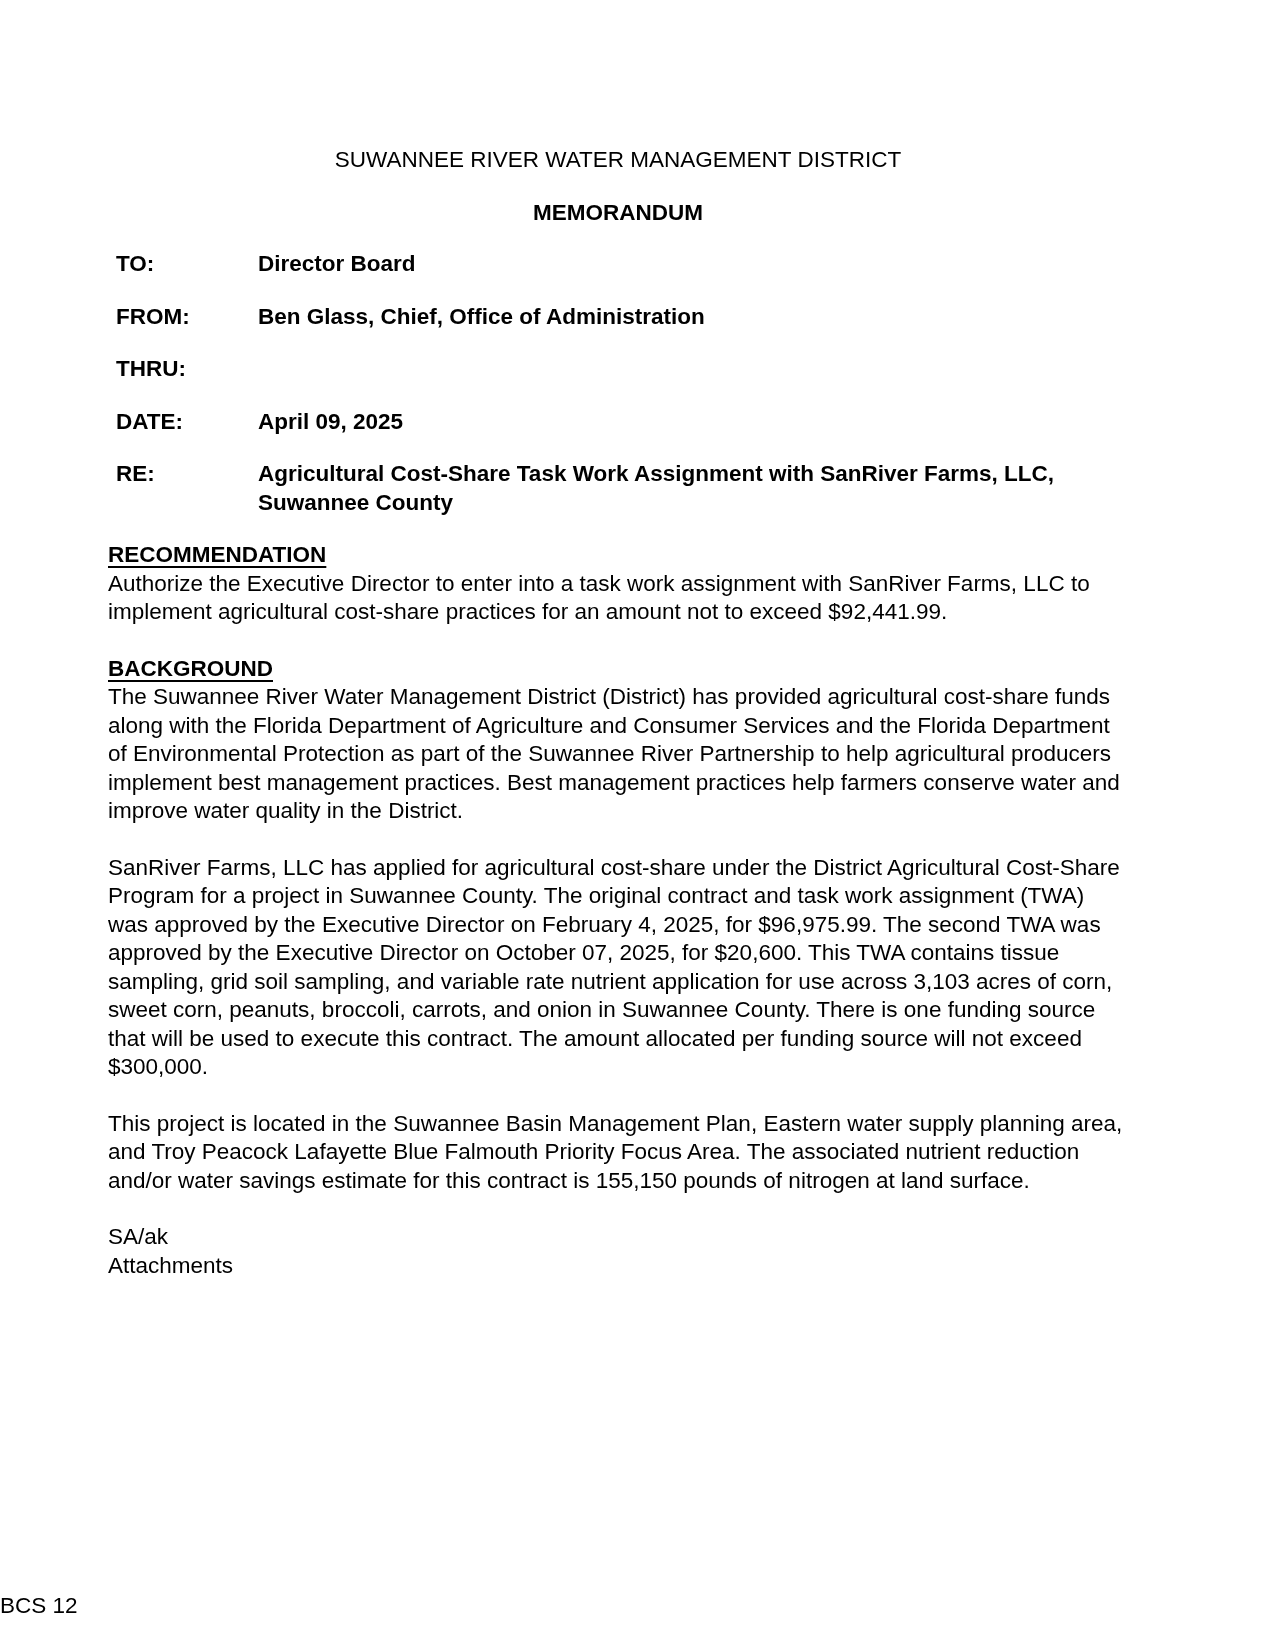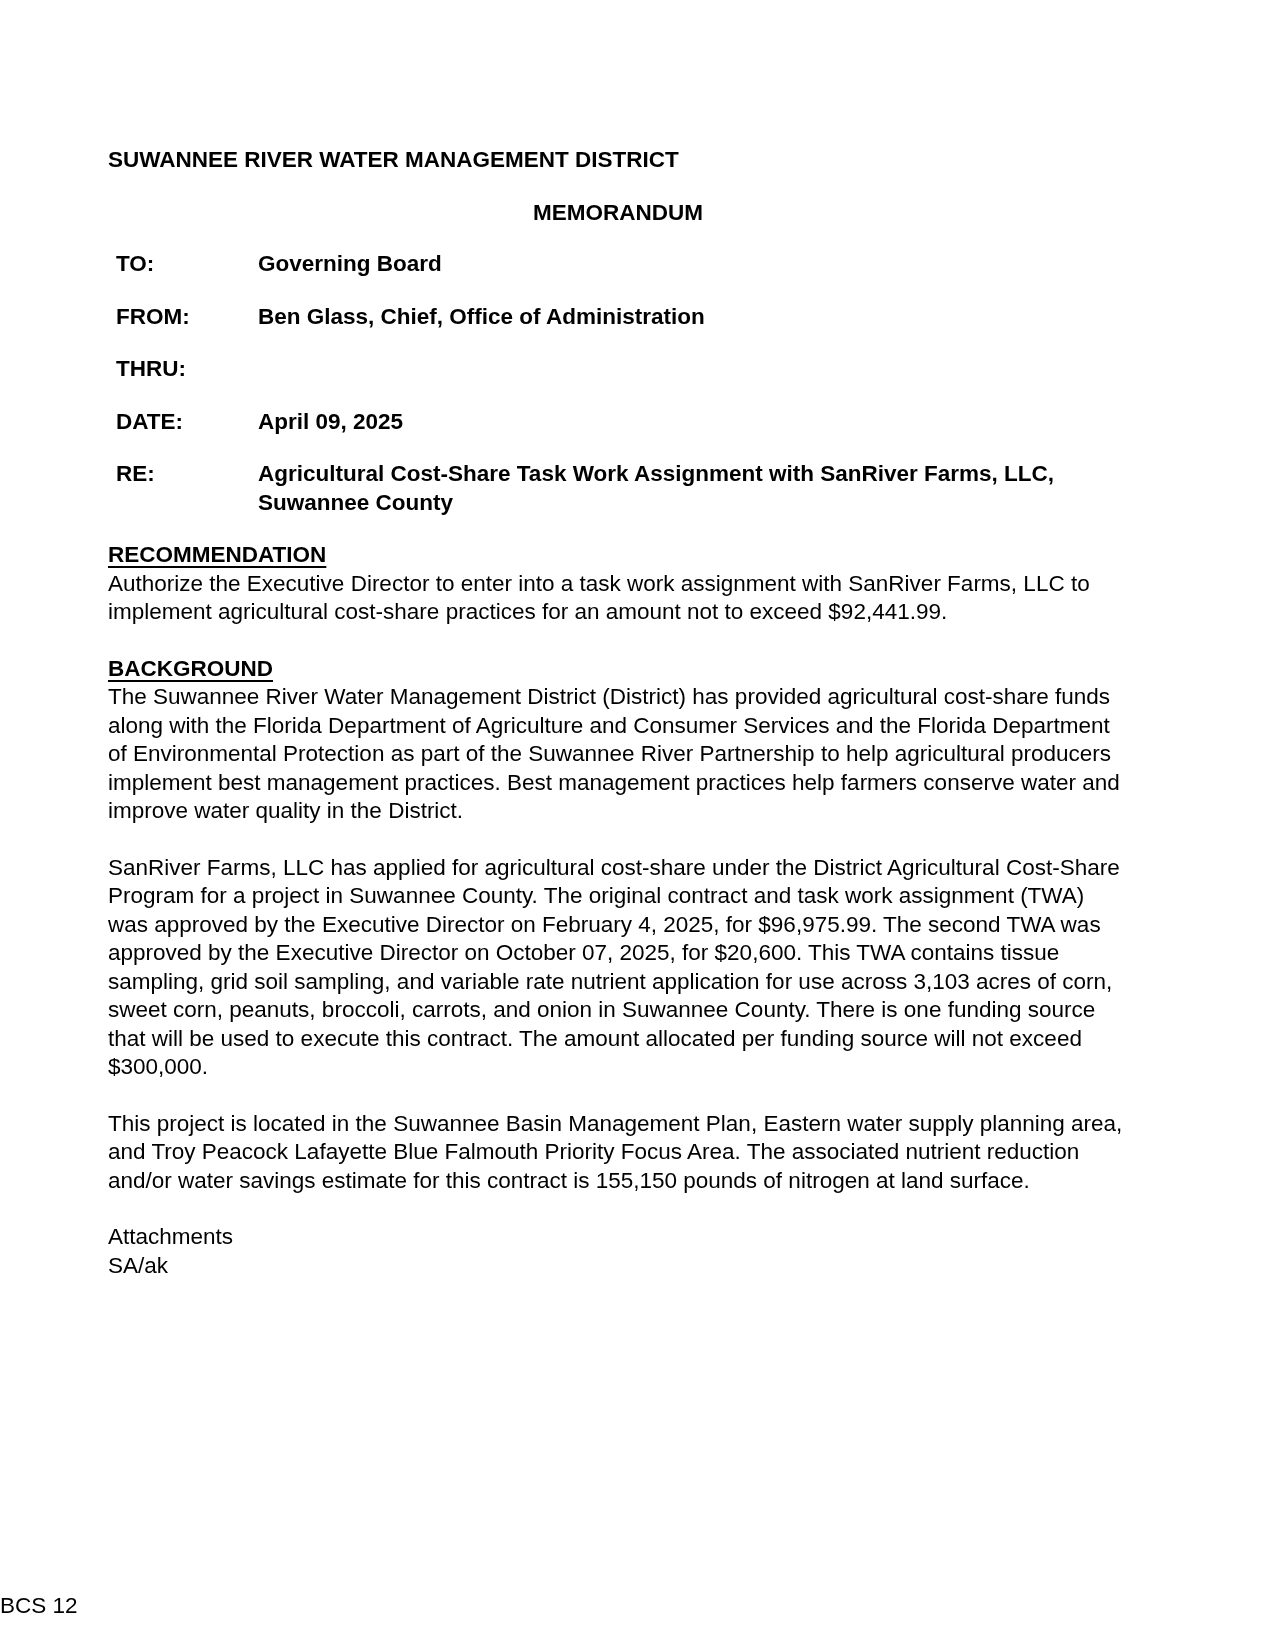--- a/index.html
+++ b/index.html
@@ -15,22 +15,22 @@
     background: #ffffff;
     box-sizing: border-box;
     padding: 146px 147px 0 108px;
     font-family: "Liberation Sans", "DejaVu Sans", sans-serif;
     font-size: 22.5px;
     line-height: 28.5px;
     color: #000000;
     overflow: hidden;
   }
   .org-title {
+    text-align: center;
     margin: 0 0 24px 0;
-    font-weight: bold;
   }
   .doc-type {
     text-align: center;
     font-weight: bold;
     margin: 0 0 23px 0;
   }
   .memo-fields {
     margin: 8px;
     font-weight: bold;
   }
@@ -76,21 +76,21 @@
 
 <div class="page">
 
   <div class="org-title">SUWANNEE RIVER WATER MANAGEMENT DISTRICT</div>
 
   <div class="doc-type">MEMORANDUM</div>
 
   <div class="memo-fields">
     <div class="memo-row">
       <span class="field-label">TO:</span>
-      <span class="field-value">Governing Board</span>
+      <span class="field-value">Director Board</span>
     </div>
     <div class="memo-row">
       <span class="field-label">FROM:</span>
       <span class="field-value">Ben Glass, Chief, Office of Administration</span>
     </div>
     <div class="memo-row">
       <span class="field-label">THRU:</span>
     </div>
     <div class="memo-row">
       <span class="field-label">DATE:</span>
@@ -108,21 +108,21 @@
   </section>
 
   <section>
     <h2 class="section-heading">BACKGROUND</h2>
     <p class="para">The Suwannee River Water Management District (District) has provided agricultural cost-share funds along with the Florida Department of Agriculture and Consumer Services and the Florida Department of Environmental Protection as part of the Suwannee River Partnership to help agricultural producers implement best management practices. Best management practices help farmers conserve water and improve water quality in the District.</p>
     <p class="para">SanRiver Farms, LLC has applied for agricultural cost-share under the District Agricultural Cost-Share Program for a project in Suwannee County. The original contract and task work assignment (TWA) was approved by the Executive Director on February 4, 2025, for $96,975.99. The second TWA was approved by the Executive Director on October 07, 2025, for $20,600. This TWA contains tissue sampling, grid soil sampling, and variable rate nutrient application for use across 3,103 acres of corn, sweet corn, peanuts, broccoli, carrots, and onion in Suwannee County. There is one funding source that will be used to execute this contract. The amount allocated per funding source will not exceed $300,000.</p>
     <p class="para">This project is located in the Suwannee Basin Management Plan, Eastern water supply planning area, and Troy Peacock Lafayette Blue Falmouth Priority Focus Area. The associated nutrient reduction and/or water savings estimate for this contract is 155,150 pounds of nitrogen at land surface.</p>
   </section>
 
   <div class="closing">
+    <div class="closing-line">SA/ak</div>
     <div class="closing-line">Attachments</div>
-    <div class="closing-line">SA/ak</div>
   </div>
 
   <footer class="page-footer">
     <span>BCS 12</span>
   </footer>
 
 </div>
 
 </body></html>

